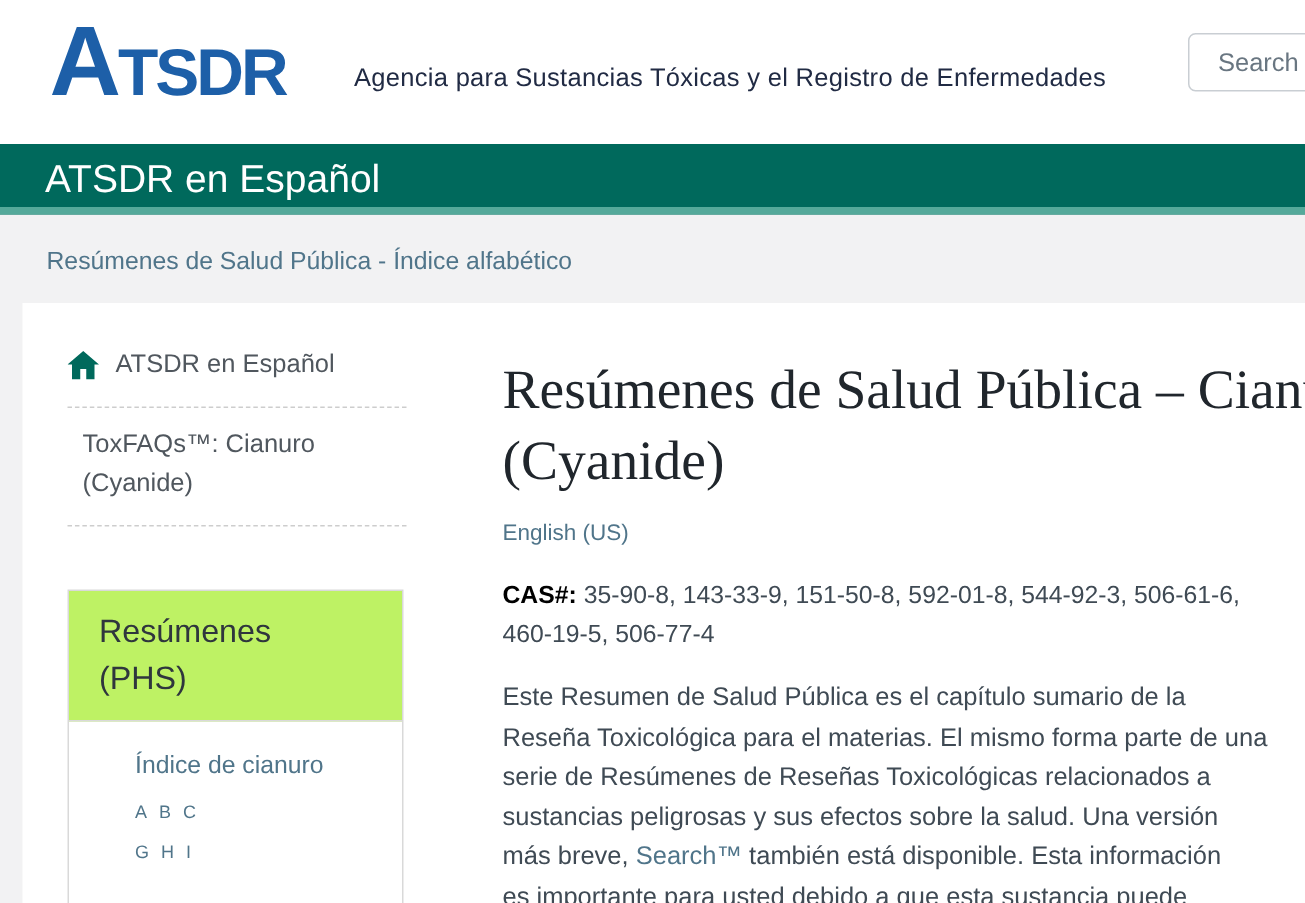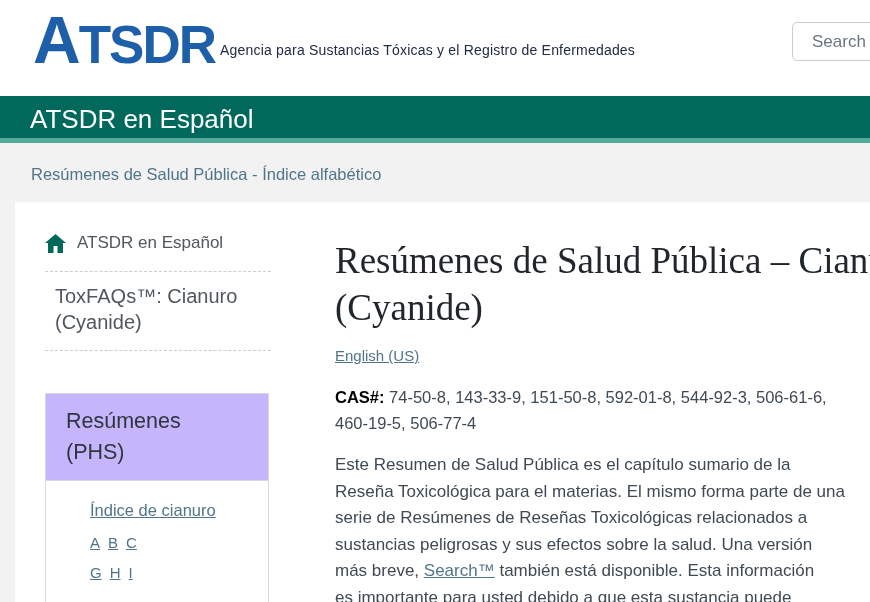--- a/index.html
+++ b/index.html
@@ -7,22 +7,22 @@
   body {
     position:relative;
     background:#f2f2f3;
     font-family:"Liberation Sans", sans-serif;
   }
 
   
   .header { position:absolute; top:0; left:0; width:870px; height:96px; background:#ffffff; }
   .logo { position:absolute; left:33px; top:2px; color:#1d5fa8; font-weight:700; letter-spacing:-2px; cursor:pointer; }
   .logo-a { font-size:66px; }
-  .logo-rest { font-size:53px; }
-  .tagline { position:absolute; left:220px; top:42px; font-size:14px; color:#212b44; letter-spacing:0.2px; white-space:nowrap; }
+  .logo-rest { font-size:44px; }
+  .tagline { position:absolute; left:236px; top:42px; font-size:17px; color:#212b44; letter-spacing:0.2px; white-space:nowrap; }
   .search-input {
     position:absolute; left:792px; top:22px; width:250px; height:39px;
     border:1px solid #c9ced3; border-radius:5px; padding-left:19px;
     font-size:17px; color:#697681; font-family:"Liberation Sans",sans-serif; background:#fff;
   }
   .search-input::placeholder { color:#697681; opacity:1; }
 
   
   .banner { position:absolute; top:96px; left:0; width:870px; height:47px; background:#00695c; border-bottom:5px solid #55a99a; }
   .banner-title { position:absolute; left:30px; top:8px; color:#ffffff; font-size:26px; font-weight:400; }
@@ -33,31 +33,31 @@
 
   
   .card { position:absolute; top:202px; left:15px; width:1085px; height:400px; background:#ffffff; }
 
   
   .home-row { position:absolute; left:30px; top:31px; display:flex; align-items:center; cursor:pointer; }
   .home-icon { width:21px; height:19px; display:inline-block; }
   .home-label { margin-left:11px; font-size:17px; color:#50575e; }
   .side-divider { position:absolute; left:30px; width:226px; border-top:1px dashed #cdcdcd; }
   .d1 { top:69px; } .d2 { top:148px; }
-  .toxfaqs { position:absolute; left:40px; top:81px; width:200px; font-size:20px; line-height:26px; color:#50575e; cursor:pointer; }
+  .toxfaqs { position:absolute; left:40px; top:81px; width:200px; font-size:17px; line-height:26px; color:#50575e; cursor:pointer; }
 
   .side-box { position:absolute; left:30px; top:191px; width:224px; border:1px solid #d9d9d9; background:#fff; }
   .side-box-header {
-    background:#c4b5fd; border-bottom:1px solid #d9d9d9;
+    background:#bef264; border-bottom:1px solid #d9d9d9;
     padding:12px 52px 12px 20px; font-size:21.5px; line-height:31px; color:#2f363d;
   }
   .side-box-body { padding:20px 0 20px 44px; }
-  .slate-link { color:#50758a; text-decoration:underline; cursor:pointer; }
+  .slate-link { color:#50758a; cursor:pointer; }
   .index-link { display:inline-block; font-size:16.5px; margin-bottom:14px; }
-  .letter-row { margin-bottom:13px; font-size:15px; }
+  .letter-row { margin-bottom:13px; font-size:12px; }
   .letter-row a { margin-right:8px; }
 
   
   .page-title {
     position:absolute; left:335px; top:237px; width:700px;
     font-family:"Liberation Serif", serif; font-weight:400;
     font-size:37px; line-height:47px; color:#20262c; white-space:pre-line;
   }
   .lang-link { position:absolute; left:335px; top:347px; font-size:15px; }
   .cas-block {
@@ -119,21 +119,21 @@
     </div>
   </div>
 
 </div>
 
 <h1 class="page-title">Resúmenes de Salud Pública – Cianuro
 (Cyanide)</h1>
 
 <a class="slate-link lang-link">English (US)</a>
 
-<p class="cas-block"><span class="cas-label">CAS#:</span><span> 74-50-8, 143-33-9, 151-50-8, 592-01-8, 544-92-3, 506-61-6,
+<p class="cas-block"><span class="cas-label">CAS#:</span><span> 35-90-8, 143-33-9, 151-50-8, 592-01-8, 544-92-3, 506-61-6,
 460-19-5, 506-77-4</span></p>
 
 <p class="intro-para"><span>Este Resumen de Salud Pública es el capítulo sumario de la
 Reseña Toxicológica para el materias. El mismo forma parte de una
 serie de Resúmenes de Reseñas Toxicológicas relacionados a
 sustancias peligrosas y sus efectos sobre la salud. Una versión
 más breve, </span><a class="slate-link">Search™</a><span> también está disponible. Esta información
 es importante para usted debido a que esta sustancia puede</span></p>
 
 </body></html>

